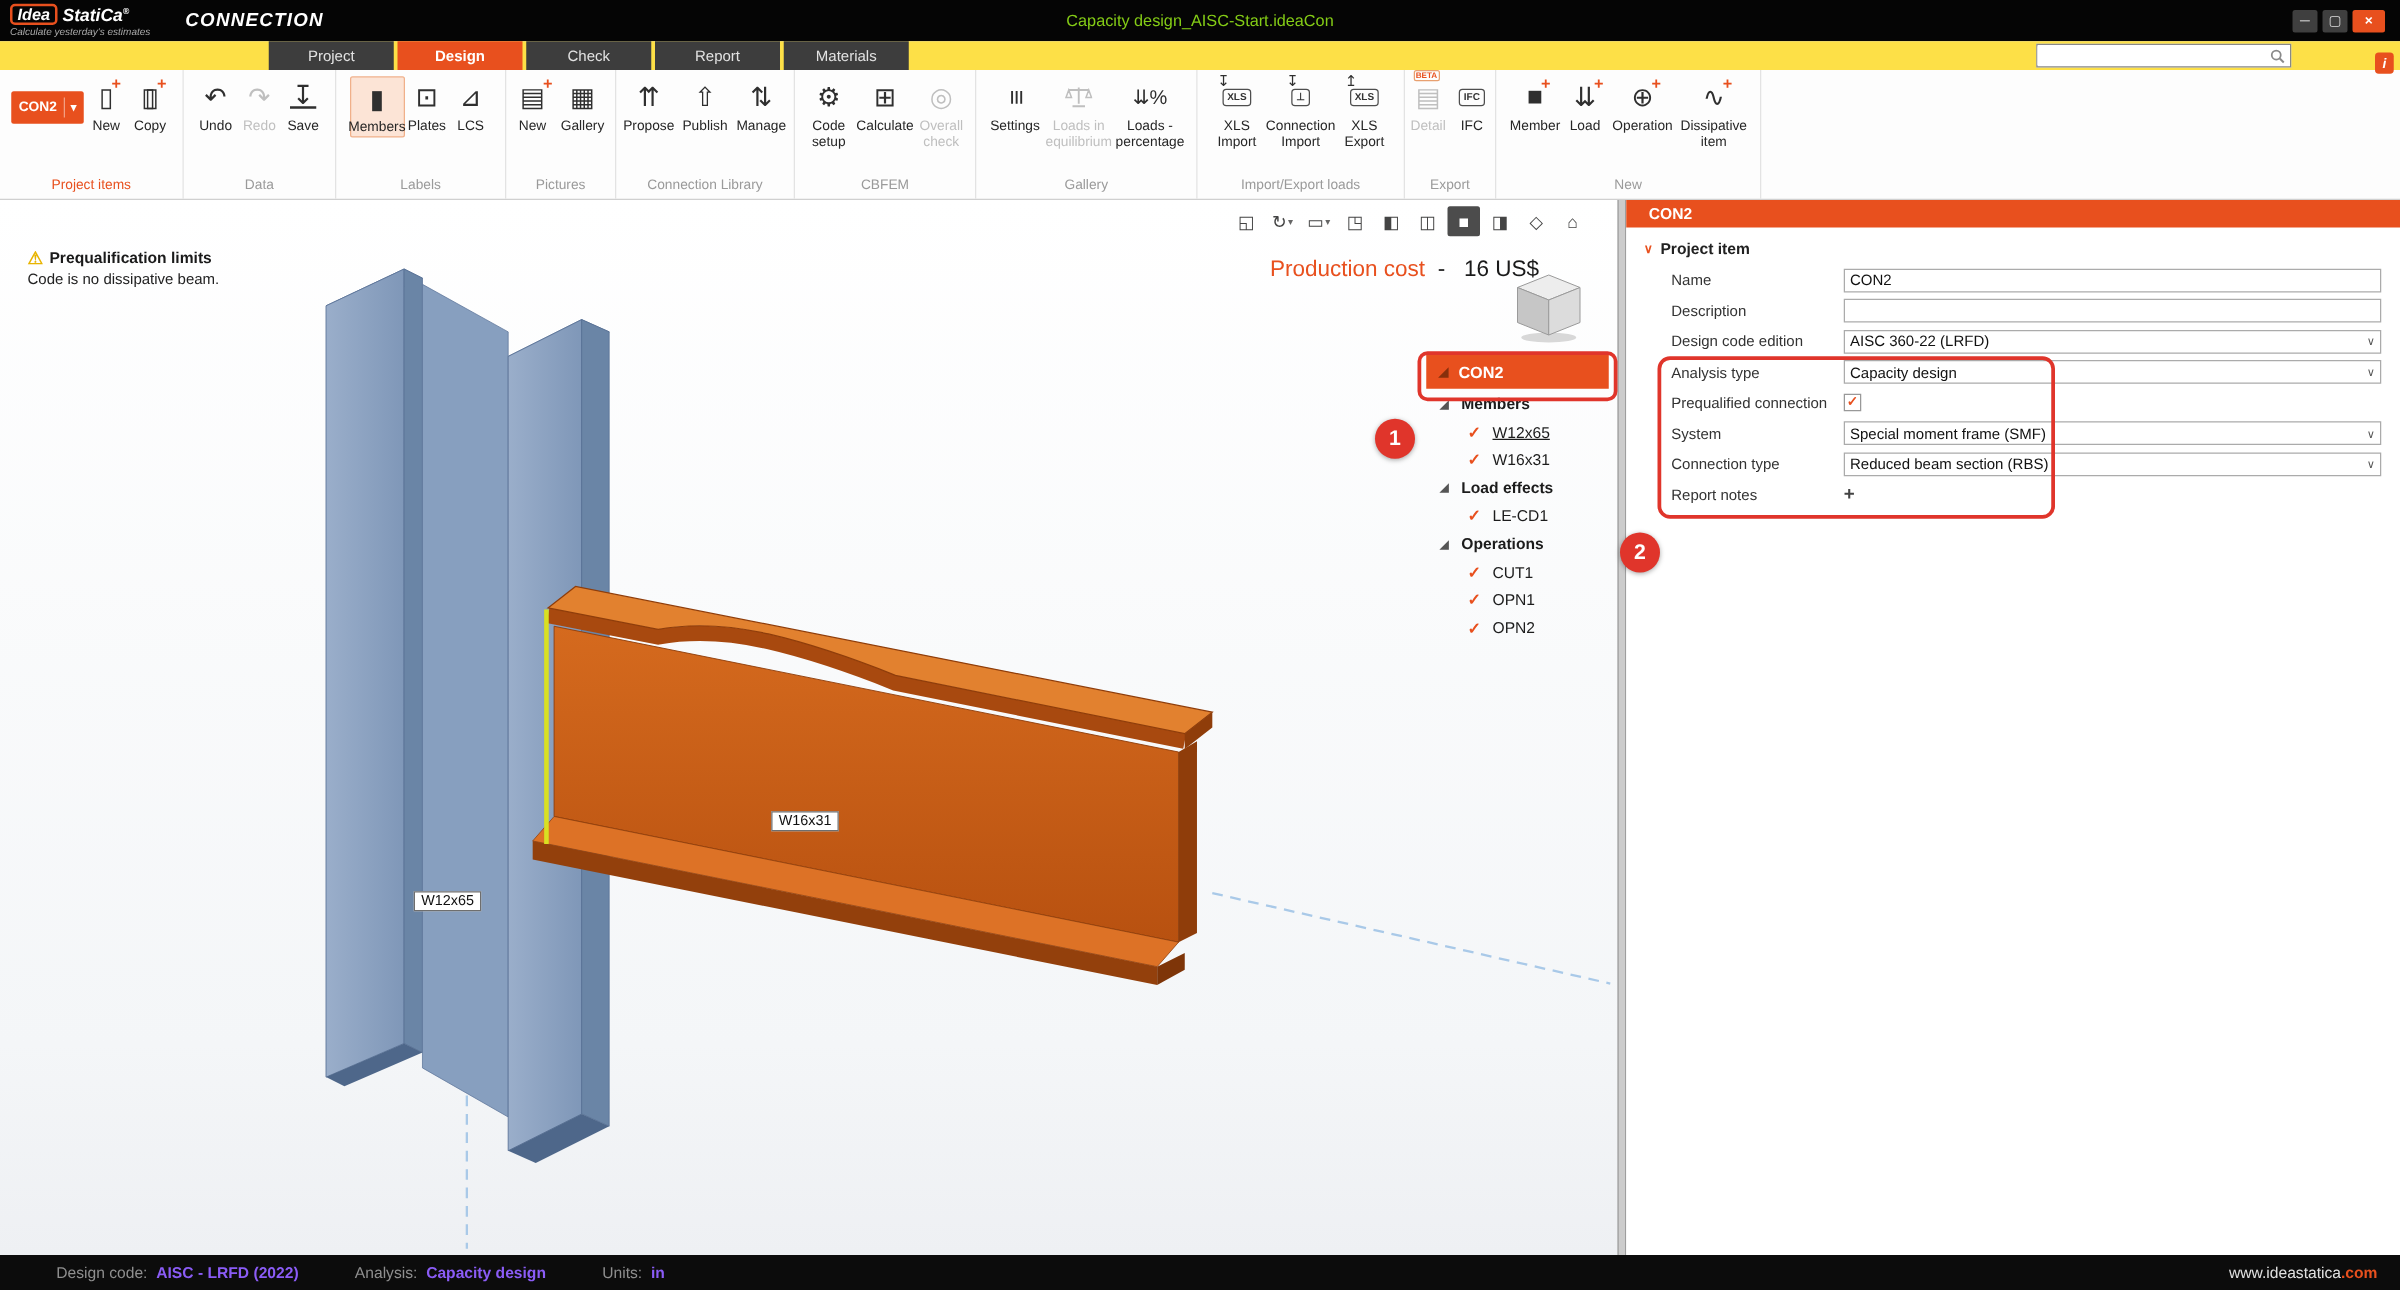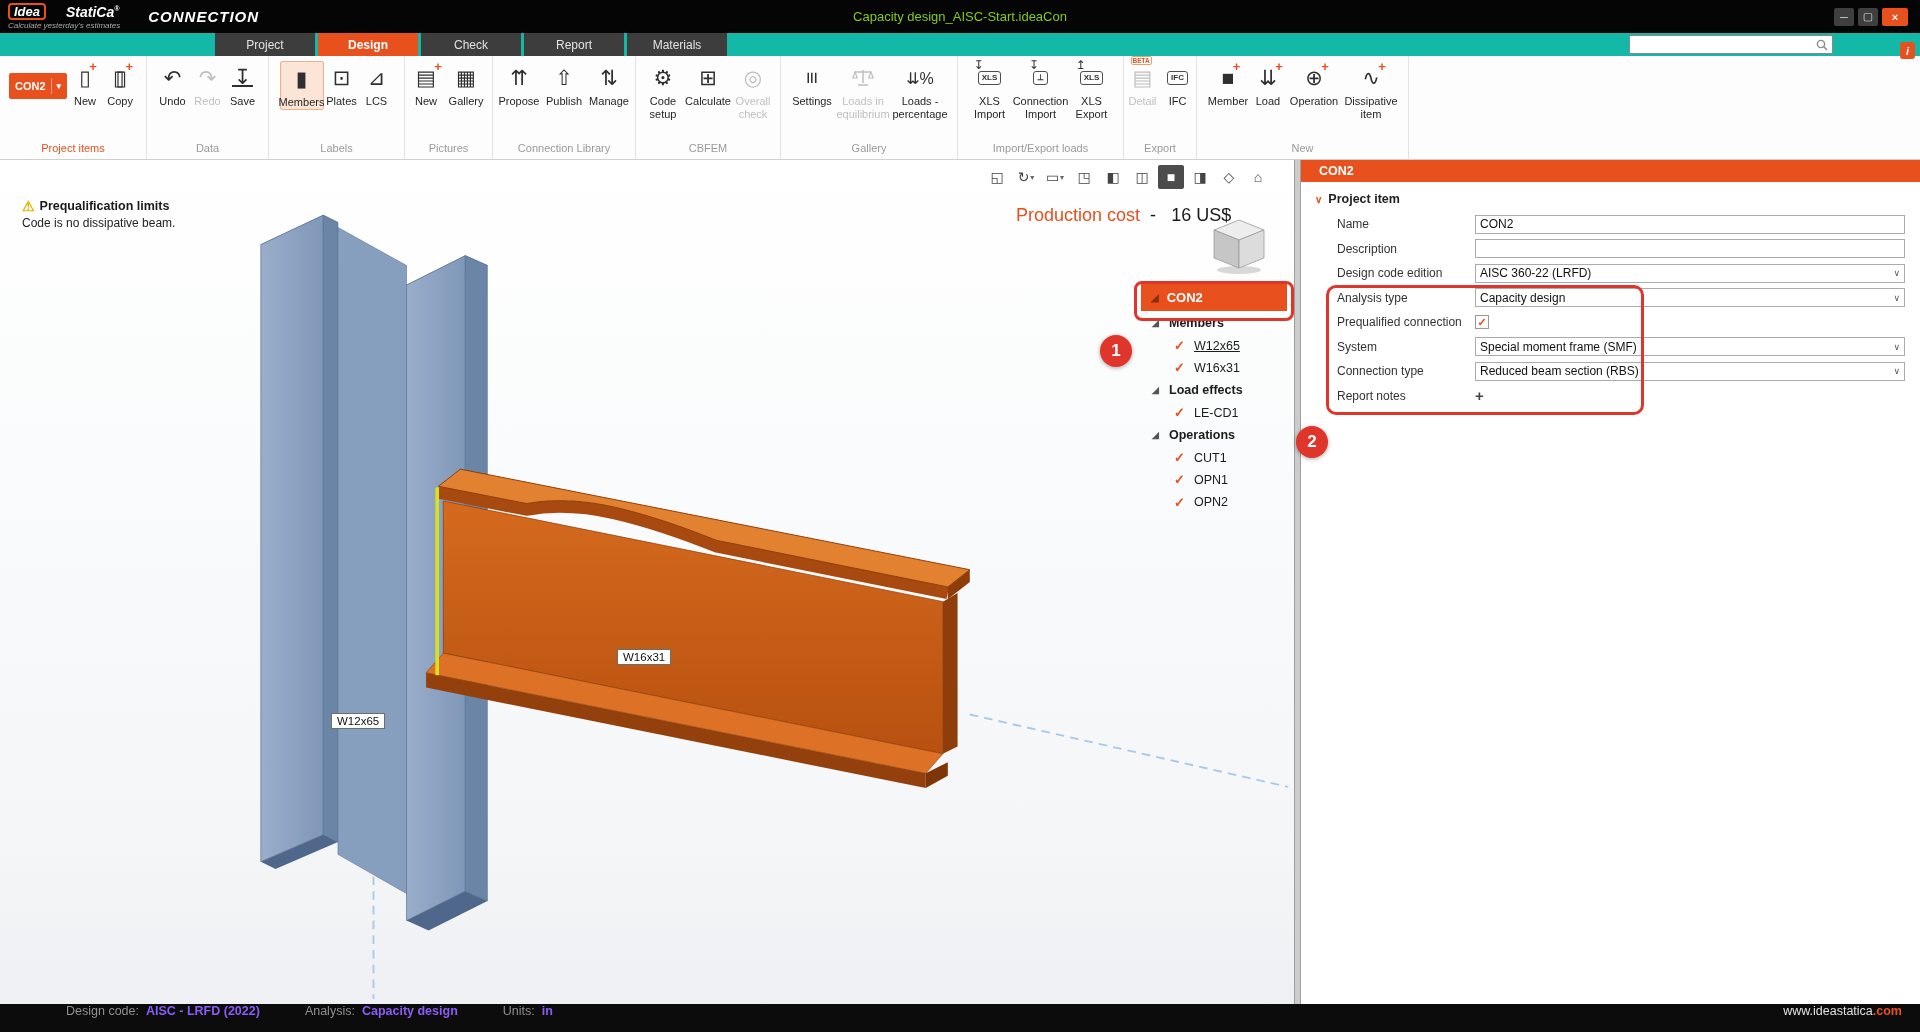--- a/index.html
+++ b/index.html
@@ -1,33 +1,33 @@
 <!DOCTYPE html>
 <html><head>
 <meta charset="utf-8">
 <style>
   *{box-sizing:border-box;margin:0;padding:0}
   html,body{width:1920px;height:1032px;overflow:hidden;font-family:"Liberation Sans",sans-serif;background:#fff}
 
   
   .titlebar{position:absolute;left:0;top:0;width:1920px;height:33px;background:#050505;color:#fff;display:flex;align-items:center}
   .logo-wrap{display:flex;flex-direction:column;margin-left:8px;line-height:1}
-  .logo-line{display:flex;align-items:center;gap:20px}
+  .logo-line{display:flex;align-items:center;gap:4px}
   .logo-idea{border:2px solid #E8501E;border-radius:4px;padding:0 4px;font-style:italic;font-weight:bold;font-size:13px;color:#fff}
   .logo-statica{font-style:italic;font-weight:bold;font-size:14px}
   .logo-reg{font-size:7px;vertical-align:super}
   .logo-tag{font-style:italic;font-size:8px;color:#aaa;margin-top:2px}
   .product-name{font-style:italic;font-weight:bold;font-size:15px;letter-spacing:1px;margin-left:28px}
   .win-title{position:absolute;left:50%;transform:translateX(-50%);font-size:13px;color:#84cc16}
   .win-btns{margin-left:auto;display:flex;gap:4px;margin-right:12px}
   .win-btn{width:20px;height:18px;background:#3f3f3f;color:#ddd;font-size:11px;display:flex;align-items:center;justify-content:center;border-radius:2px;cursor:pointer}
   .win-btn.close{width:26px;background:#E8501E;color:#fff;font-weight:bold}
 
   
-  .tabsrow{position:absolute;left:0;top:33px;width:1920px;height:23px;background:#14b8a6;display:flex;align-items:flex-end}
+  .tabsrow{position:absolute;left:0;top:33px;width:1920px;height:23px;background:#fde047;display:flex;align-items:flex-end}
   .tabs{display:flex;gap:3px;margin-left:215px;height:100%}
   .tab{min-width:100px;padding:0 14px;height:100%;display:flex;align-items:center;justify-content:center;background:#3d3d3d;color:#e2e2e2;font-size:12px;cursor:pointer}
   .tab.active{background:#E8501E;color:#fff;font-weight:bold}
   .searchbox{position:absolute;right:87px;top:2px;width:204px;height:19px;background:#fff;border:1px solid #888;display:flex;align-items:center}
   .searchbox input{flex:1;border:none;outline:none;height:15px;font-size:11px;padding-left:5px;font-family:"Liberation Sans",sans-serif}
   .info-btn{position:absolute;left:1900px;top:42px;width:15px;height:17px;background:#E8501E;color:#fff;border-radius:3px;font-size:11px;font-weight:bold;display:flex;align-items:center;justify-content:center;z-index:60;font-style:italic}
 
   
   .ribbon{position:absolute;left:0;top:56px;width:1920px;height:104px;background:#FDFDFD;border-bottom:1px solid #D0D0D0;display:flex}
   .rgroup{height:100%;border-right:1px solid #E3E3E3;display:flex;flex-direction:column;flex-shrink:0}
@@ -100,21 +100,21 @@
 
   
   .ann-rect{position:absolute;border:3px solid #E0352B;z-index:50;pointer-events:none}
   .ann-rect1{left:1134px;top:281px;width:160px;height:40px;border-radius:8px}
   .ann-rect2{left:1326px;top:285px;width:318px;height:130px;border-radius:10px}
   .ann-circle{position:absolute;width:32px;height:32px;border-radius:50%;background:#E0352B;color:#fff;font-weight:bold;font-size:17px;display:flex;align-items:center;justify-content:center;z-index:51;box-shadow:0 1px 4px rgba(0,0,0,.35)}
   .ann-c1{left:1100px;top:335px}
   .ann-c2{left:1296px;top:426px}
 
   
-  .statusbar{position:absolute;left:0;top:1004px;width:1920px;height:28px;background:#0c0c0c;display:flex;align-items:flex-start;font-size:12.5px;padding-left:66px}
+  .statusbar{position:absolute;left:0;top:1004px;width:1920px;height:28px;background:#0c0c0c;display:flex;align-items:center;font-size:12.5px;padding-left:45px}
   .sb-group{margin-right:45px;display:flex;gap:7px;align-items:center}
   .sb-label{color:#8f8f8f}
   .sb-value{color:#8b5cf6;font-weight:bold}
   .sb-link{margin-left:auto;margin-right:18px;font-size:12.5px;cursor:pointer}
   .sb-link .base{color:#e0e0e0}
   .sb-link .tld{color:#E8501E;font-weight:bold}
 </style>
 </head>
 <body>
 

